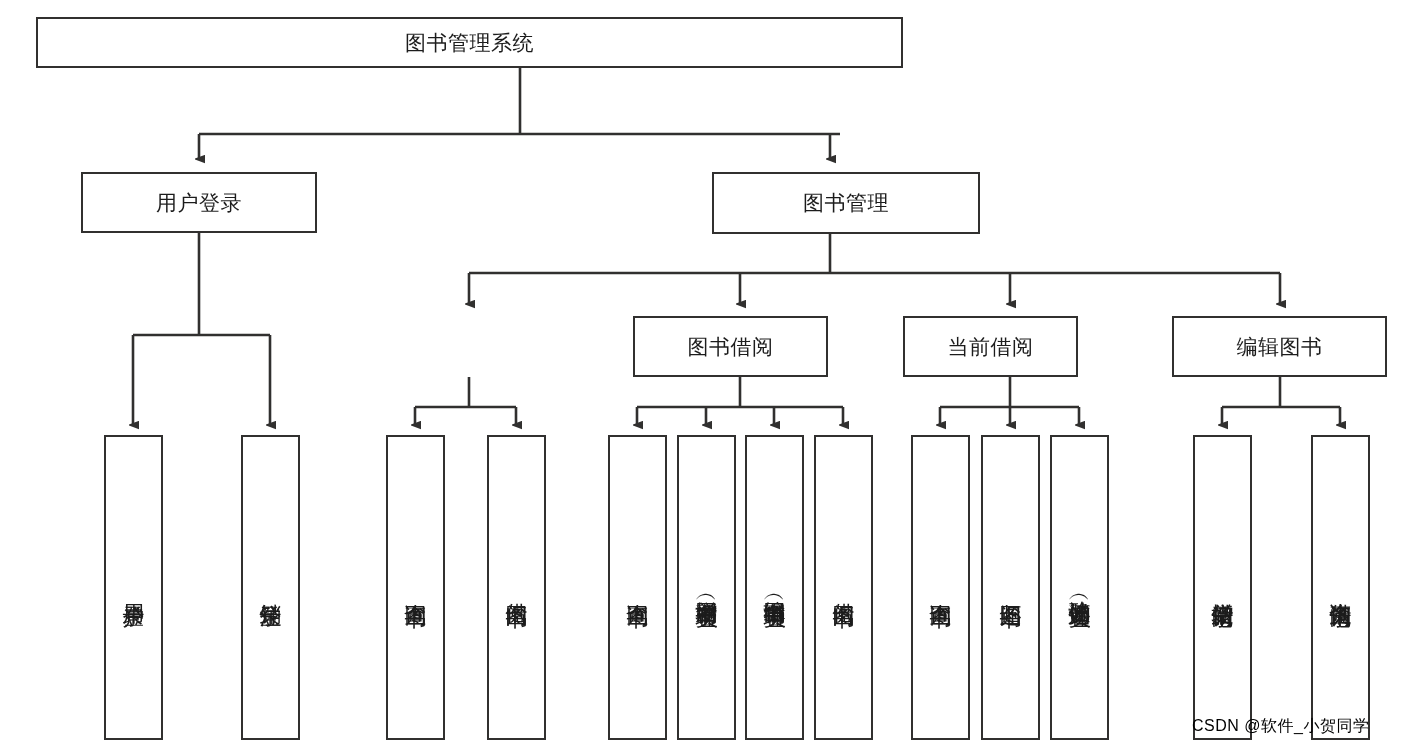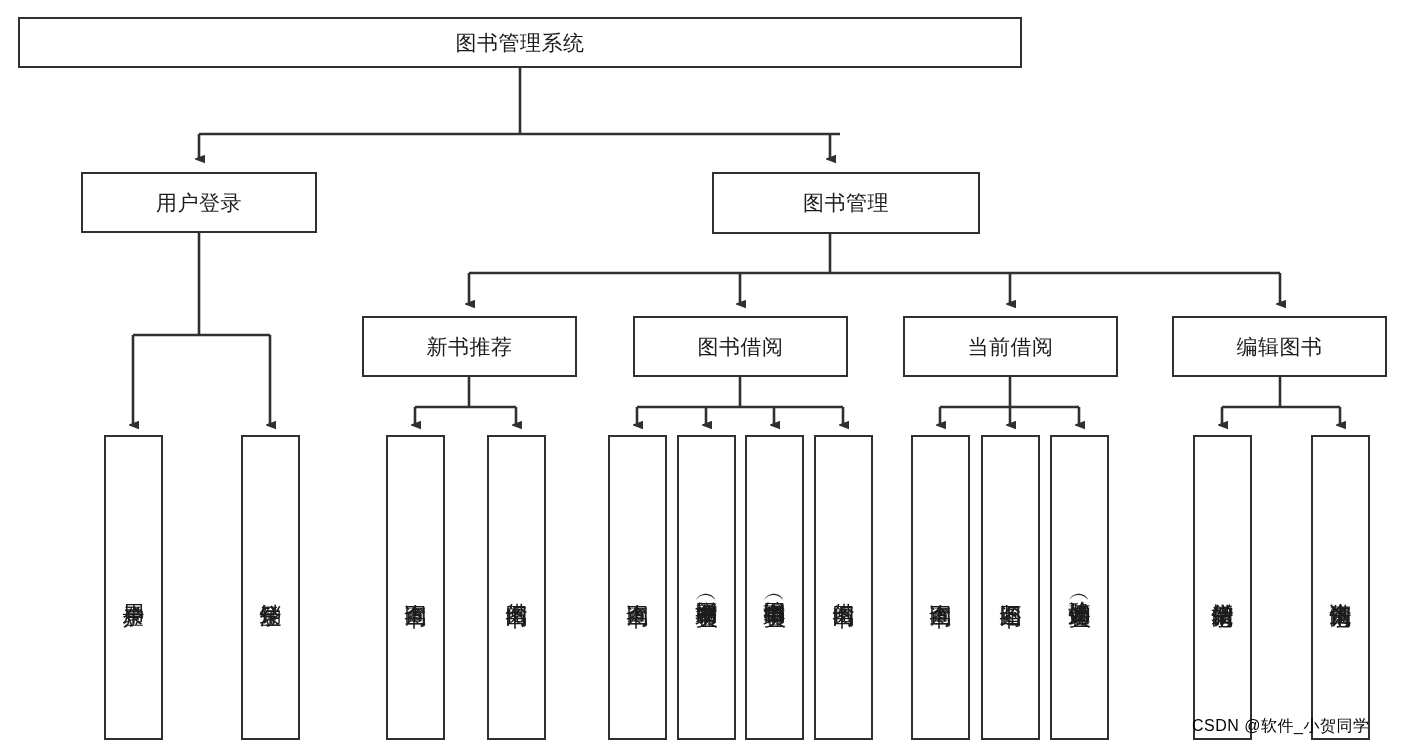--- a/index.html
+++ b/index.html
@@ -114,28 +114,27 @@
       <path d="M1010,407 L1010,425" marker-end="url(#arr)"></path>
       <path d="M1079,407 L1079,425" marker-end="url(#arr)"></path>
 
       <path d="M1280,377 L1280,407"></path>
       <path d="M1222,407 L1340,407"></path>
       <path d="M1222,407 L1222,425" marker-end="url(#arr)"></path>
       <path d="M1340,407 L1340,425" marker-end="url(#arr)"></path>
     </g>
   </svg>
 
-  <div class="node h" style="left:18px; top:17px; width:1004px; height:51px;">图书管理系统</div>
+  <div class="node h" style="left:36px; top:17px; width:867px; height:51px;">图书管理系统</div>
 
   <div class="node h" style="left:81px; top:172px; width:236px; height:61px;">用户登录</div>
   <div class="node h" style="left:712px; top:172px; width:268px; height:62px;">图书管理</div>
 
-  <div class="node h" style="left:362px; top:316px; width:215px; height:61px;">新书推荐</div>
-  <div class="node h" style="left:633px; top:316px; width:215px; height:61px;">图书借阅</div>
-  <div class="node h" style="left:903px; top:316px; width:215px; height:61px;">当前借阅</div>
+  <div class="node h" style="left:633px; top:316px; width:195px; height:61px;">图书借阅</div>
+  <div class="node h" style="left:903px; top:316px; width:175px; height:61px;">当前借阅</div>
   <div class="node h" style="left:1172px; top:316px; width:215px; height:61px;">编辑图书</div>
 
   <div class="node v" style="left:104px; top:435px; width:59px; height:305px;">
     <span class="vtext">用户登录</span>
   </div>
   <div class="node v" style="left:241px; top:435px; width:59px; height:305px;">
     <span class="vtext">注销登录</span>
   </div>
 
   <div class="node v" style="left:386px; top:435px; width:59px; height:305px;">

